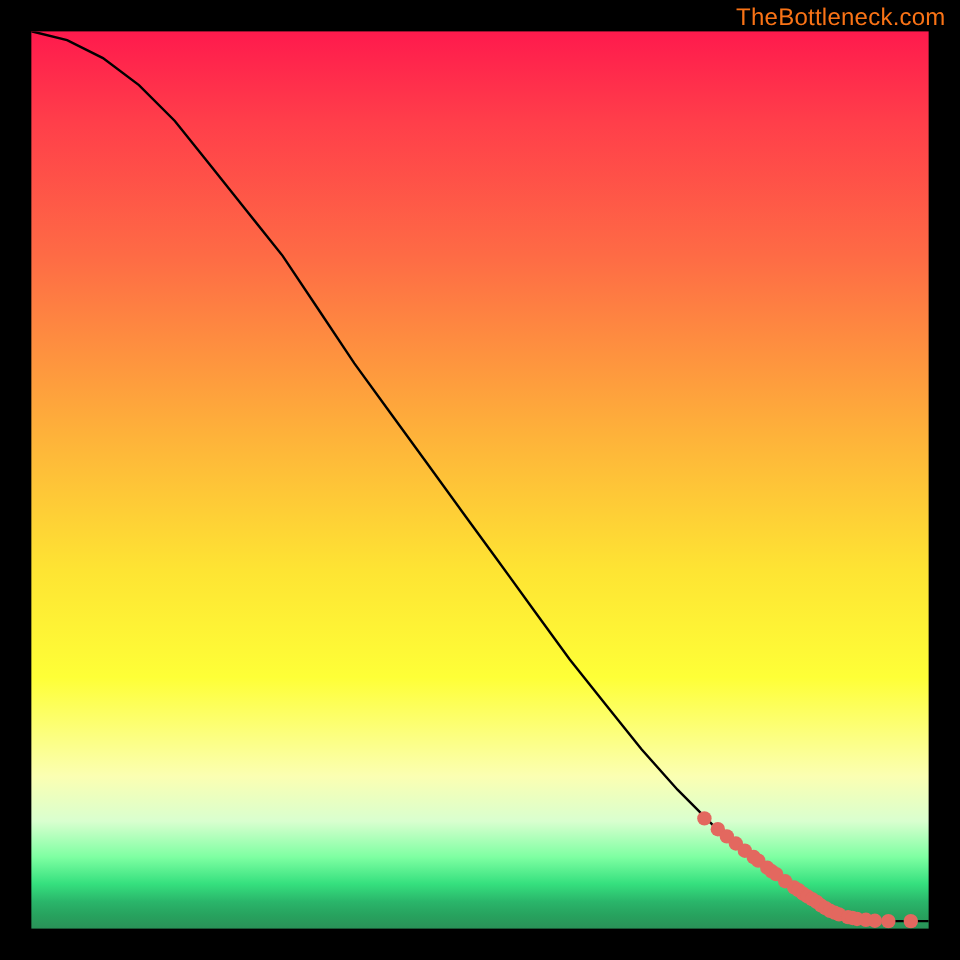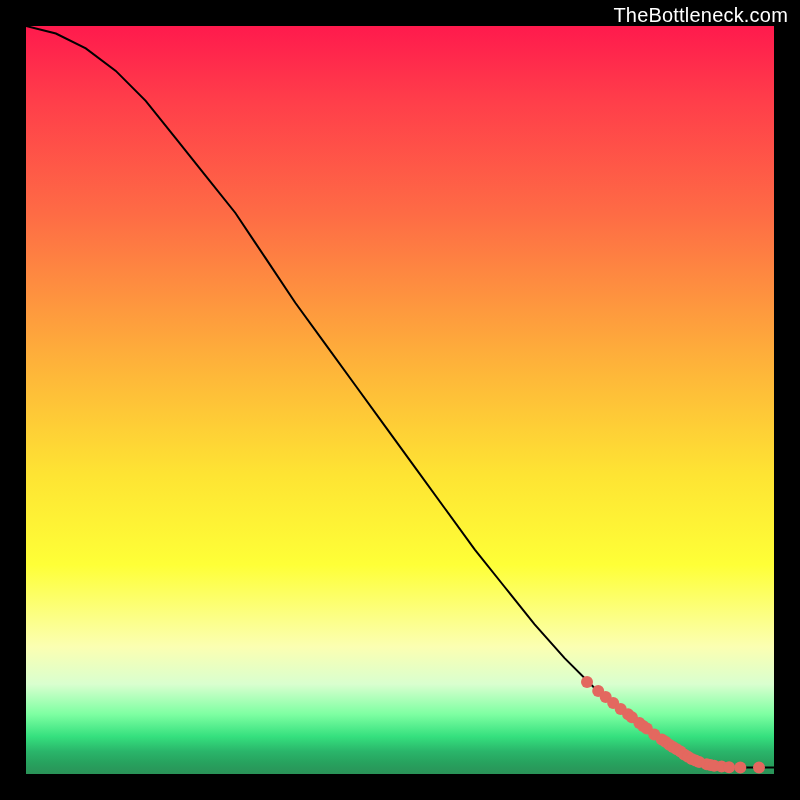--- a/index.html
+++ b/index.html
@@ -14,21 +14,21 @@
   .stage {
     position: relative;
     width: 800px;
     height: 800px;
     background: #000;
   }
   .watermark {
     position: absolute;
     top: 4px;
     right: 12px;
-    color: #ffffff;
+    color: #f97316;
     font-size: 20px;
     font-weight: 400;
     letter-spacing: 0.2px;
     z-index: 30;
   }
   .plot-area {
     position: absolute;
     left: 26px;
     top: 26px;
     width: 748px;

